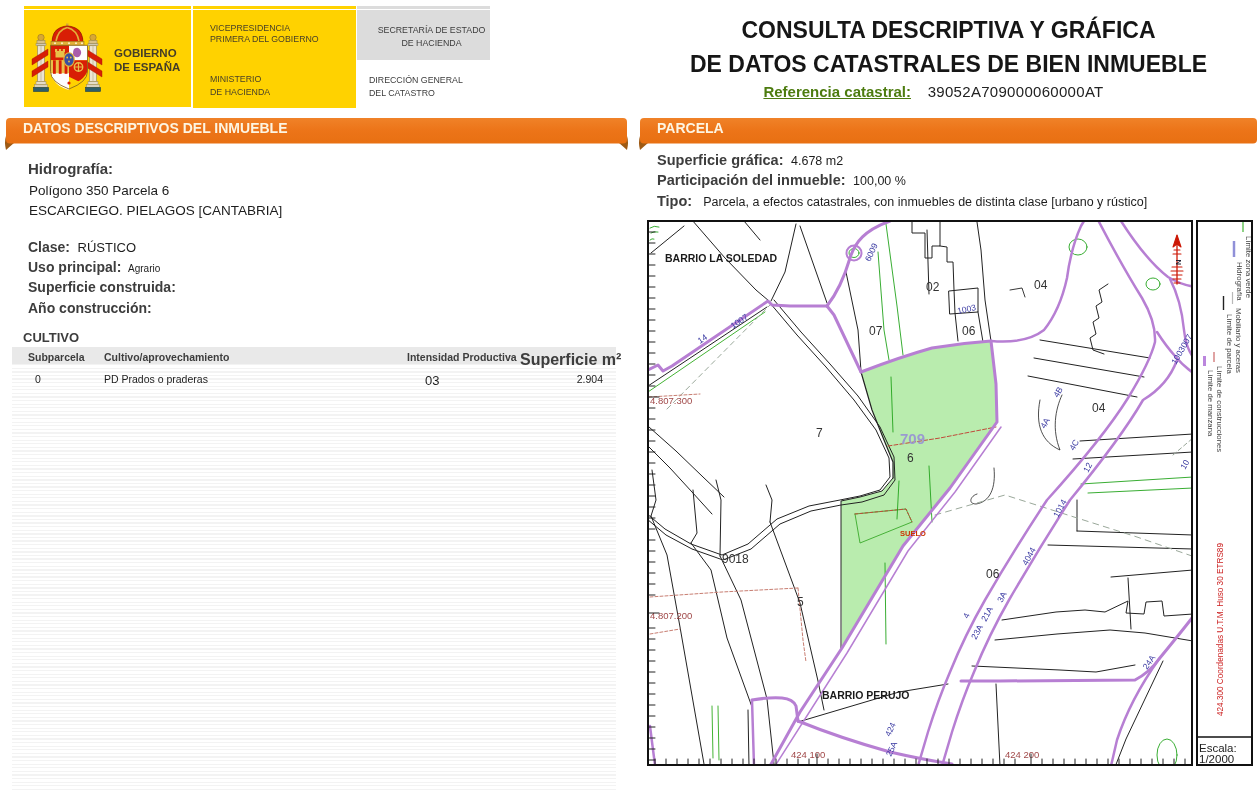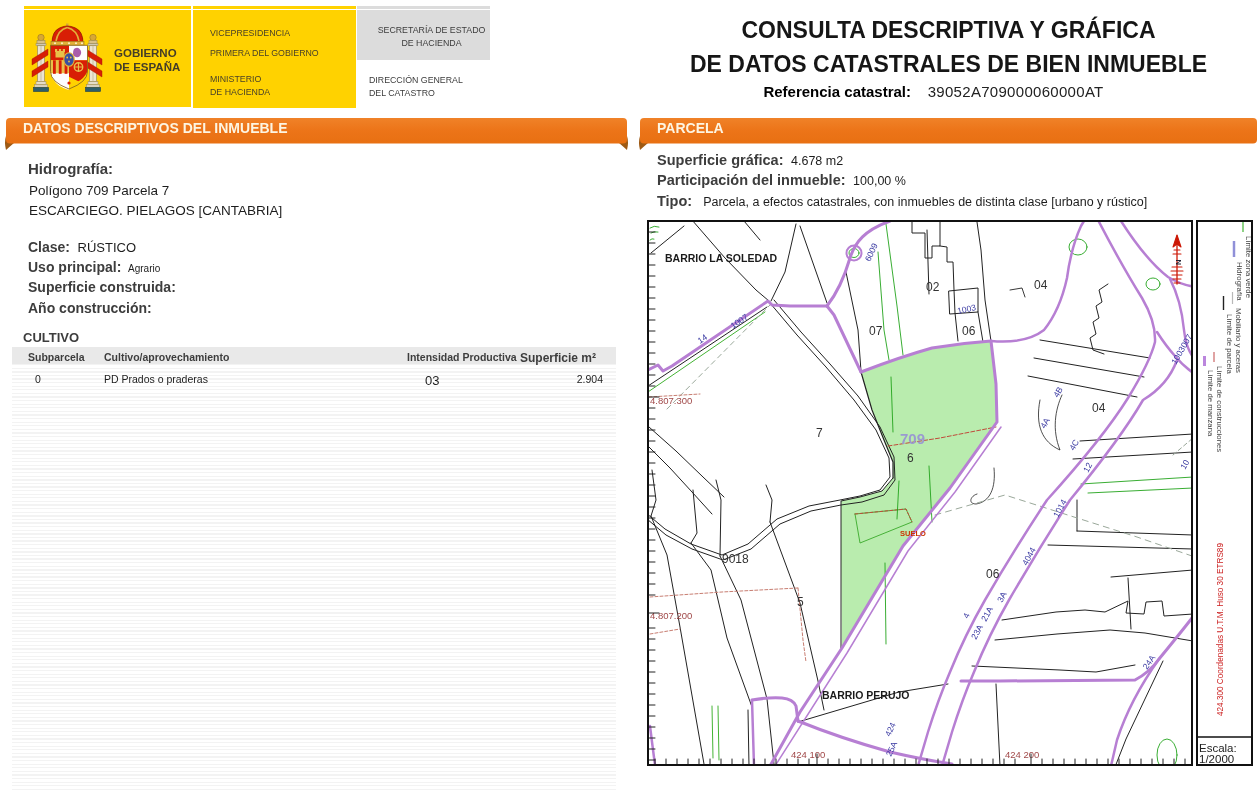--- a/index.html
+++ b/index.html
@@ -86,31 +86,31 @@
     <ellipse cx="40" cy="36.5" rx="5.2" ry="6.8" fill="#3a4fa0" stroke="#e2b23a" stroke-width="1.1"></ellipse>
     <circle cx="38.2" cy="34.5" r="0.9" fill="#e8c04a"></circle>
       <circle cx="41.8" cy="34.5" r="0.9" fill="#e8c04a"></circle>
       <circle cx="40" cy="38.5" r="0.9" fill="#e8c04a"></circle>
   </g>
 </svg>
 
 <div class="abs" style="left:114px;top:47px;width:80px;font-weight:bold;font-size:11.5px;line-height:13.5px;color:#453d28;">GOBIERNO<br>DE ESPAÑA</div>
 
 <div class="abs" style="left:193px;top:10px;width:163px;height:98px;background:#ffd200;"></div>
-<div class="abs" style="left:210px;top:23px;width:150px;font-size:8.8px;line-height:20px;color:#4a4228;">VICEPRESIDENCIA<br>PRIMERA DEL GOBIERNO</div>
+<div class="abs" style="left:210px;top:23px;width:150px;font-size:8.8px;line-height:11px;color:#4a4228;">VICEPRESIDENCIA<br>PRIMERA DEL GOBIERNO</div>
 <div class="abs" style="left:210px;top:73px;width:150px;font-size:8.8px;line-height:12.5px;color:#4a4228;">MINISTERIO<br>DE HACIENDA</div>
 
 <div class="abs" style="left:357px;top:10px;width:133px;height:50px;background:#dcdcdc;"></div>
 <div class="abs" style="left:369px;top:24px;width:125px;font-size:8.8px;line-height:12.5px;color:#3c3c3c;text-align:center;">SECRETARÍA DE ESTADO<br>DE HACIENDA</div>
 
 <div class="abs" style="left:369px;top:74px;width:125px;font-size:8.8px;line-height:12.5px;color:#3c3c3c;">DIRECCIÓN GENERAL<br>DEL CATASTRO</div>
 
 <div class="abs" style="left:640px;top:14px;width:617px;text-align:center;font-weight:bold;font-size:23px;line-height:33.5px;color:#161616;">CONSULTA DESCRIPTIVA Y GRÁFICA<br>DE DATOS CATASTRALES DE BIEN INMUEBLE</div>
 
-<div class="abs" style="left:625px;top:83px;width:617px;text-align:center;font-size:15px;color:#222;"><span style="font-weight:bold;color:#000000;">Referencia catastral:</span>&nbsp;&nbsp;&nbsp;&nbsp;<span style="letter-spacing:0.3px;">39052A709000060000AT</span></div>
+<div class="abs" style="left:625px;top:83px;width:617px;text-align:center;font-size:15px;color:#222;"><span style="font-weight:bold;color:#4d7c0f;text-decoration:underline;">Referencia catastral:</span>&nbsp;&nbsp;&nbsp;&nbsp;<span style="letter-spacing:0.3px;">39052A709000060000AT</span></div>
 
 <svg class="abs" style="left:0px;top:112px;" width="640" height="42" viewBox="0 0 640 42">
   <defs>
     <linearGradient id="ob" x1="0" y1="0" x2="0" y2="1">
       <stop offset="0" stop-color="#f08228"></stop>
         <stop offset="0.5" stop-color="#ec7418"></stop>
         <stop offset="1" stop-color="#e87012"></stop>
     </linearGradient>
   </defs>
   <path d="M14,31 q-7,6 -8,7 q-2,-8 0,-14 Z" fill="#9e5a14"></path>
@@ -119,40 +119,40 @@
 </svg>
 <div class="abs" style="left:23px;top:120px;font-weight:bold;font-size:14px;color:#fdf5e2;">DATOS DESCRIPTIVOS DEL INMUEBLE</div>
 
 <svg class="abs" style="left:633px;top:112px;" width="624" height="42" viewBox="0 0 624 42">
   <path d="M15,31 q-7,6 -8,7 q-2,-8 0,-14 Z" fill="#9e5a14"></path>
   <rect x="7" y="6" width="617" height="25.5" rx="4" fill="url(#ob)"></rect>
 </svg>
 <div class="abs" style="left:657px;top:120px;font-weight:bold;font-size:14px;color:#fdf5e2;">PARCELA</div>
 
 <div class="abs" style="left:28px;top:160px;font-weight:bold;font-size:15px;color:#3d3d3d;">Hidrografía:</div>
-<div class="abs" style="left:29px;top:183px;font-size:13.5px;color:#1d1d1d;">Polígono 709 Parcela 7</div>
+<div class="abs" style="left:29px;top:183px;font-size:13.5px;color:#1d1d1d;">Polígono 350 Parcela 6</div>
 <div class="abs" style="left:29px;top:203px;font-size:13.5px;color:#1d1d1d;">ESCARCIEGO. PIELAGOS [CANTABRIA]</div>
 
 <div class="abs" style="left:28px;top:239px;font-weight:bold;font-size:14px;color:#3d3d3d;">Clase: <span style="font-weight:normal;font-size:13px;color:#1d1d1d;">&nbsp;RÚSTICO</span></div>
 
 <div class="abs" style="left:28px;top:259px;font-weight:bold;font-size:14px;color:#3d3d3d;">Uso principal: <span style="font-weight:normal;font-size:10px;color:#1d1d1d;">&nbsp;Agrario</span></div>
 
 <div class="abs" style="left:28px;top:279px;font-weight:bold;font-size:14px;color:#3d3d3d;">Superficie construida:</div>
 
 <div class="abs" style="left:28px;top:300px;font-weight:bold;font-size:14px;color:#3d3d3d;">Año construcción:</div>
 
 <div class="abs" style="left:23px;top:330px;font-weight:bold;font-size:13px;color:#3d3d3d;">CULTIVO</div>
 
 <div class="abs" style="left:12px;top:364px;width:604px;height:427px;background:repeating-linear-gradient(to bottom,#f3f3f3 0px,#f3f3f3 1.3px,#ffffff 1.3px,#ffffff 3.6px);"></div>
 
 <div class="abs" style="left:12px;top:347px;width:604px;height:17px;background:#e9e9e9;"></div>
 <div class="abs" style="left:28px;top:351px;font-weight:bold;font-size:10.5px;color:#3d3d3d;">Subparcela</div>
 <div class="abs" style="left:104px;top:351px;font-weight:bold;font-size:10.5px;color:#3d3d3d;">Cultivo/aprovechamiento</div>
 <div class="abs" style="left:407px;top:351px;font-weight:bold;font-size:10.5px;color:#3d3d3d;">Intensidad Productiva</div>
-<div class="abs" style="left:520px;top:351px;font-weight:bold;font-size:12px;color:#3d3d3d;">Superficie m²</div>
+<div class="abs" style="left:520px;top:351px;font-weight:bold;font-size:16px;color:#3d3d3d;">Superficie m²</div>
 
 <div class="abs" style="left:35px;top:373px;font-size:10.5px;color:#1d1d1d;">0</div>
 <div class="abs" style="left:104px;top:373px;font-size:10.5px;color:#1d1d1d;">PD Prados o praderas</div>
 <div class="abs" style="left:425px;top:373px;font-size:13px;color:#1d1d1d;">03</div>
 <div class="abs" style="left:562px;top:373px;width:41px;text-align:right;font-size:10.5px;color:#1d1d1d;">2.904</div>
 
 <div class="abs" style="left:657px;top:152px;font-weight:bold;font-size:14.5px;color:#3d3d3d;">Superficie gráfica: <span style="font-weight:normal;font-size:12.5px;color:#1d1d1d;">&nbsp;4.678 m2</span></div>
 <div class="abs" style="left:657px;top:172px;font-weight:bold;font-size:14.5px;color:#3d3d3d;">Participación del inmueble: <span style="font-weight:normal;font-size:12.5px;color:#1d1d1d;">&nbsp;100,00 %</span></div>
 <div class="abs" style="left:657px;top:193px;font-weight:bold;font-size:14.5px;color:#3d3d3d;">Tipo: <span style="font-weight:normal;font-size:12.5px;color:#1d1d1d;">&nbsp;&nbsp;Parcela, a efectos catastrales, con inmuebles de distinta clase [urbano y rústico]</span></div>
 

